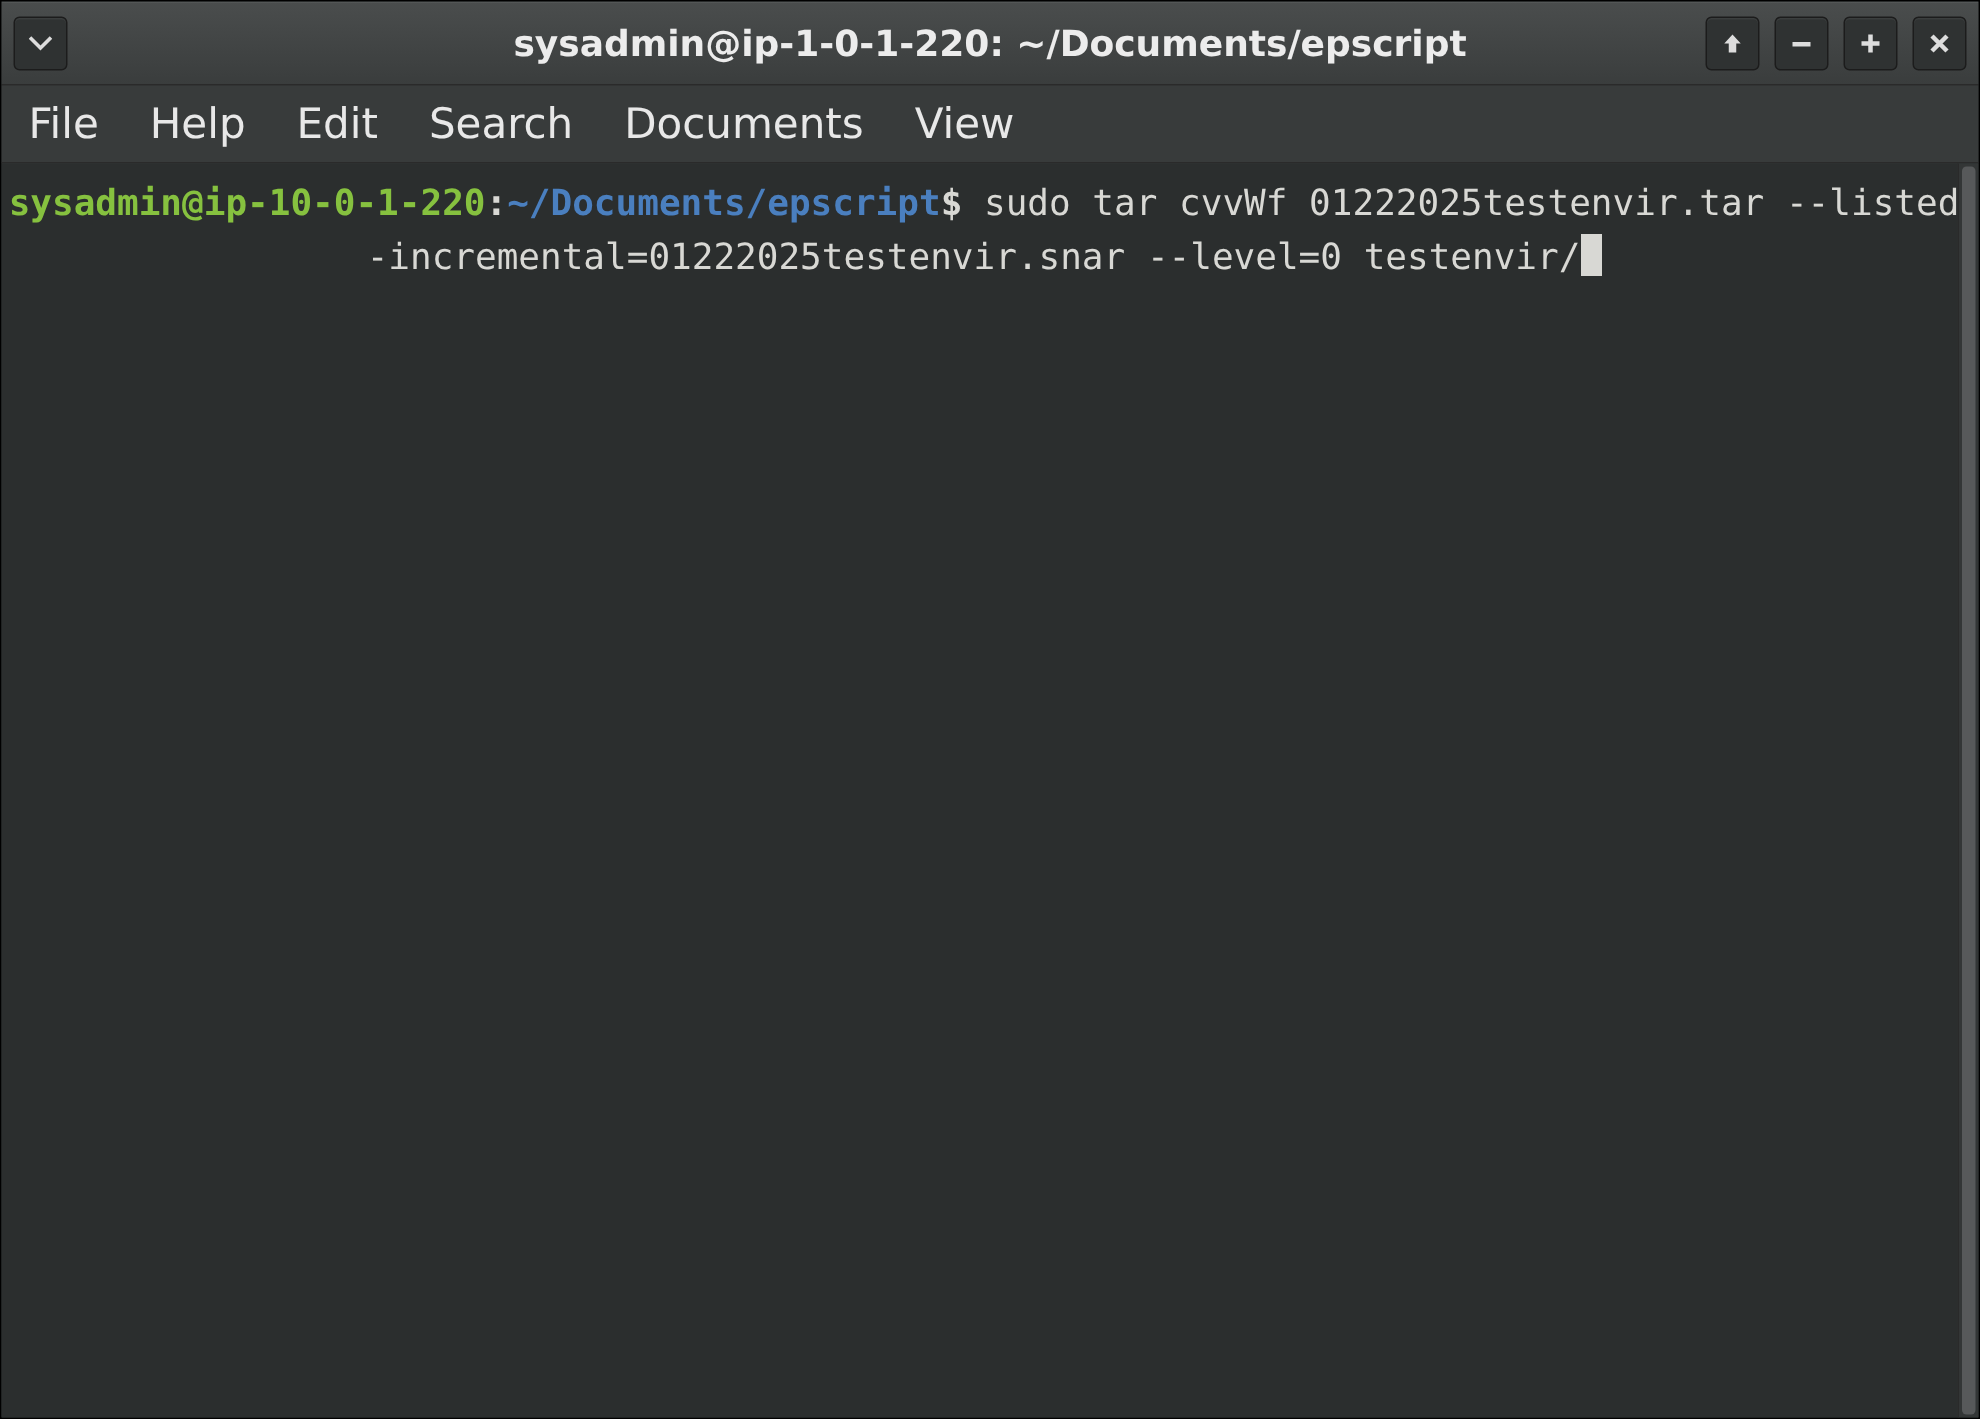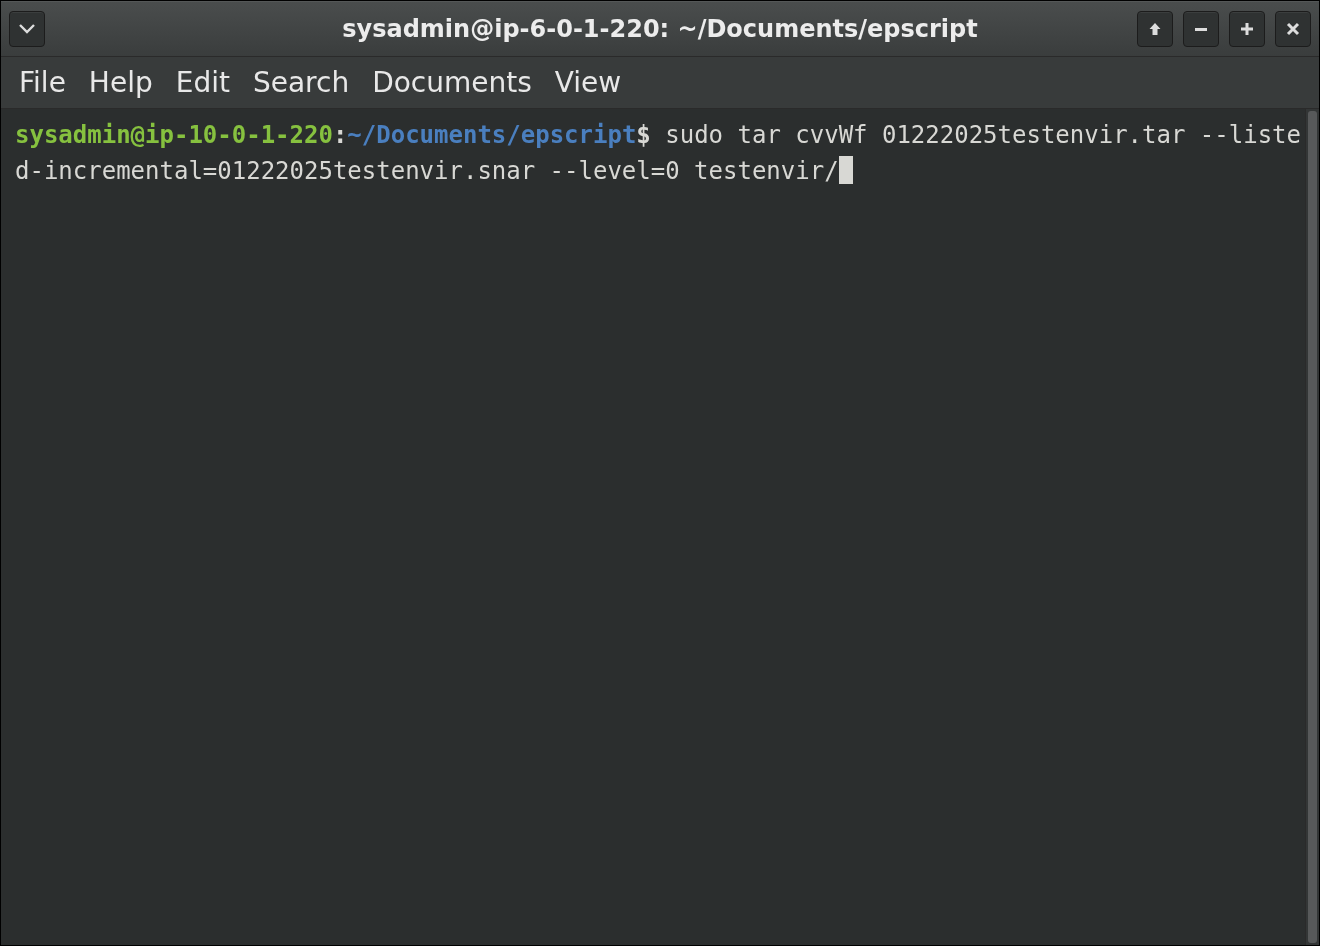--- a/index.html
+++ b/index.html
@@ -58,39 +58,40 @@
       justify-content: center;
       cursor: pointer;
       box-shadow: inset 0 1px 0 rgba(255,255,255,0.06);
     }
     .menubar {
       height: 52px;
       background: #383b3b;
       display: flex;
       align-items: center;
       padding: 0 12px;
-      gap: 11px;
+      gap: 22px;
       border-bottom: 1px solid #2a2a2a;
     }
     .menu-item {
       color: #e8e8e8;
       font-size: 28px;
       font-weight: 400;
       cursor: pointer;
       padding: 4px 6px;
     }
     .terminal-area {
       position: relative;
       height: calc(100% - 108px);
       background: #2b2e2e;
-      padding: 8px 10px 8px 14px;
+      padding: 8px 10px 8px 2px;
       font-family: "DejaVu Sans Mono", "Liberation Mono", Menlo, Consolas, monospace;
       font-size: 24px;
       line-height: 1.5;
       color: #d8d8d4;
+      text-align: center;
     }
     .terminal-content {
       white-space: pre-wrap;
       word-break: break-all;
     }
     .prompt-user { color: #86c13f; font-weight: 700; }
     .prompt-colon { color: #d8d8d4; font-weight: 700; }
     .prompt-path { color: #4a7fbf; font-weight: 700; }
     .prompt-dollar { color: #d8d8d4; font-weight: 700; }
     .cmd { color: #d8d8d4; }
@@ -124,21 +125,21 @@
   </style>
 </head>
 <body>
 
 <div class="titlebar">
   <div class="title-dropdown">
     <svg width="16" height="10" viewBox="0 0 16 10">
       <path d="M1 1 L8 8 L15 1" fill="none" stroke="#ddd" stroke-width="2.4"></path>
     </svg>
   </div>
-  <div class="title-text">sysadmin@ip-6-0-1-220: ~/Documents/epscript</div>
+  <div class="title-text">sysadmin@ip-1-0-1-220: ~/Documents/epscript</div>
   <div class="title-controls">
     <div class="title-btn">
       <svg width="16" height="16" viewBox="0 0 16 16">
         <path d="M8 2 L13.5 8 L10.5 8 L10.5 14 L5.5 14 L5.5 8 L2.5 8 Z" fill="#ddd"></path>
       </svg>
     </div>
     <div class="title-btn">
       <svg width="16" height="16" viewBox="0 0 16 16">
         <rect x="2" y="7" width="12" height="3" fill="#ddd"></rect>
       </svg>

